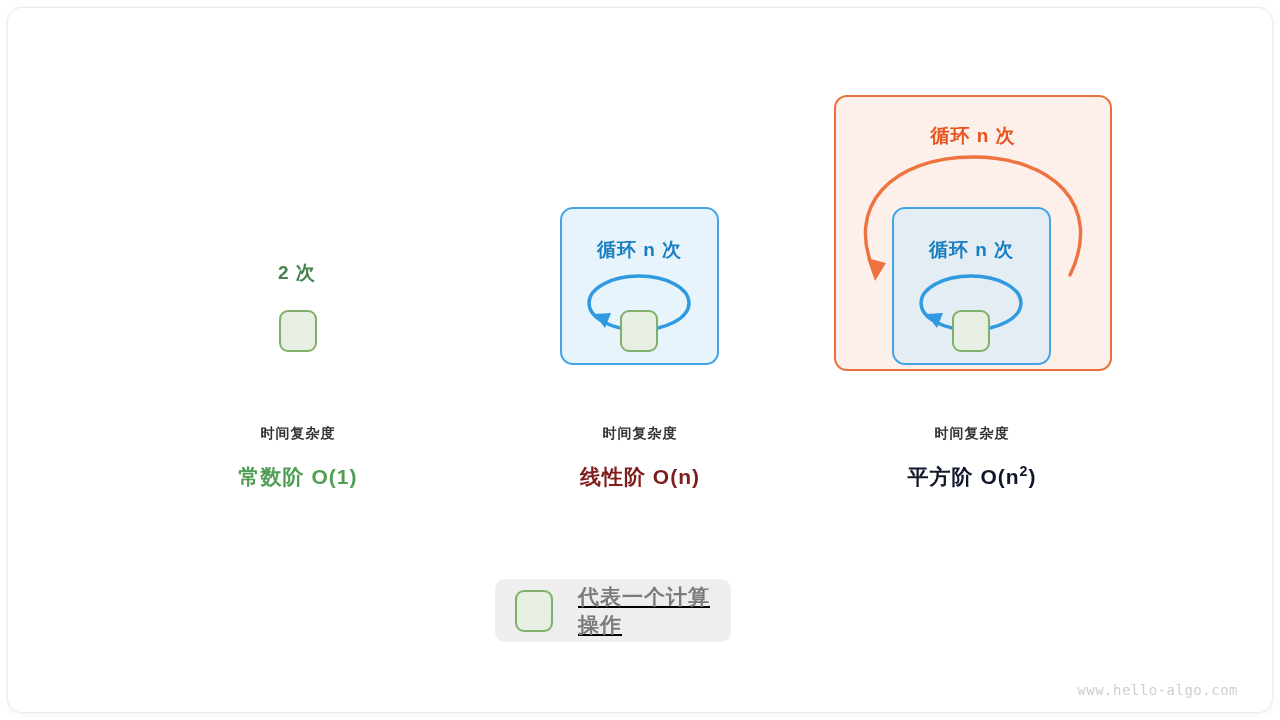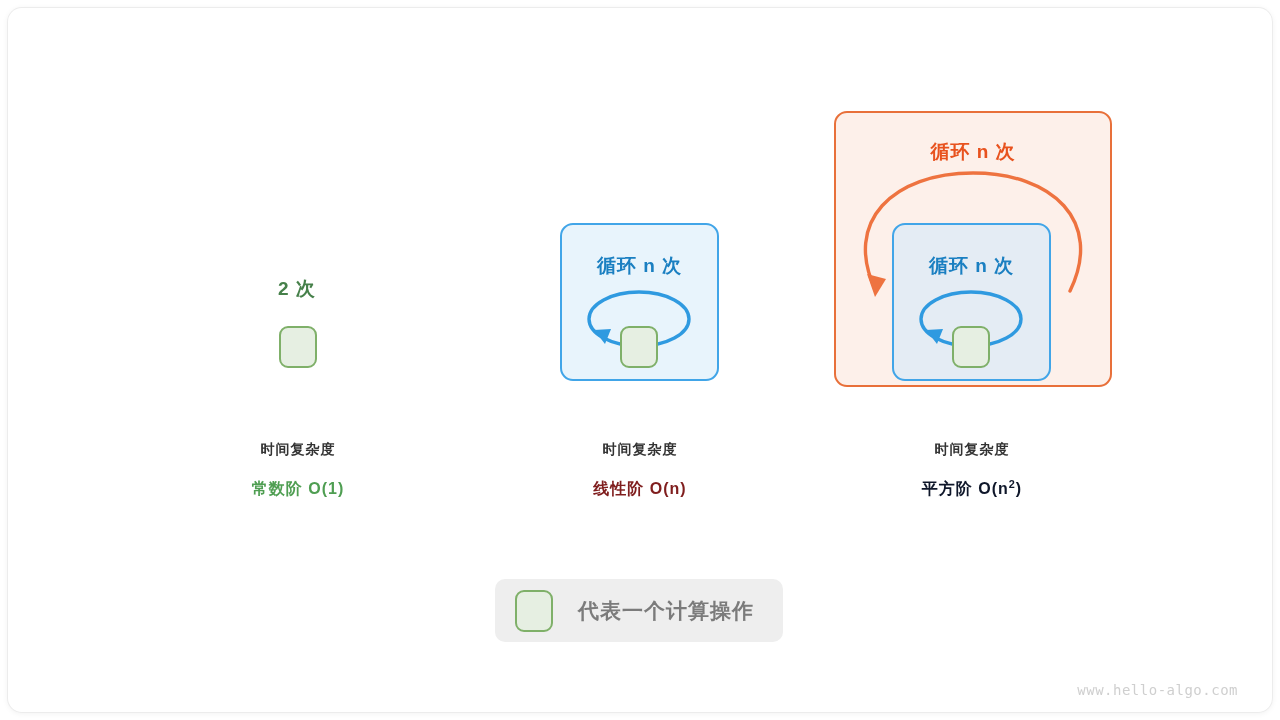--- a/index.html
+++ b/index.html
@@ -31,21 +31,21 @@
     height: 704px;
     background: #ffffff;
     border-radius: 14px;
     box-shadow: 0 0 0 1px #ececec, 0 1px 6px rgba(0,0,0,0.07);
     box-sizing: border-box;
   }
 
   
   .column {
     position: absolute;
-    top: 16px;
+    top: 0;
     width: 340px;
     height: 530px;
   }
   #col-constant { left: 128px; }
   #col-linear   { left: 470px; }
   #col-quadratic{ left: 802px; }
 
   
   .art {
     position: absolute;
@@ -121,47 +121,48 @@
     text-align: center;
   }
   .caption-title {
     font-size: 14px;
     font-weight: bold;
     color: #333333;
     letter-spacing: 1px;
   }
   .caption-value {
     margin-top: 20px;
-    font-size: 16px;
+    font-size: 21px;
     font-weight: bold;
     letter-spacing: 1px;
     white-space: nowrap;
   }
   .val-green  { color: #4f9e52; }
   .val-blue   { color: #7f1d1d; }
   .val-orange { color: #0f172a; text-align: center; }
   .caption-value sup {
     font-size: 0.68em;
     vertical-align: super;
     line-height: 0;
   }
 
   
   #legend {
     position: absolute;
     left: 495px;
     top: 579px;
-    width: 288px;
+    width: 236px;
     height: 63px;
     background: #eeeeee;
     border-radius: 10px;
     display: flex;
     align-items: center;
     box-sizing: border-box;
     padding-left: 20px;
+    text-decoration: underline;
   }
   #legend .op-box {
     position: relative;
     width: 38px;
     height: 42px;
     flex: 0 0 auto;
   }
   .legend-text {
     margin-left: 25px;
     font-size: 21px;

